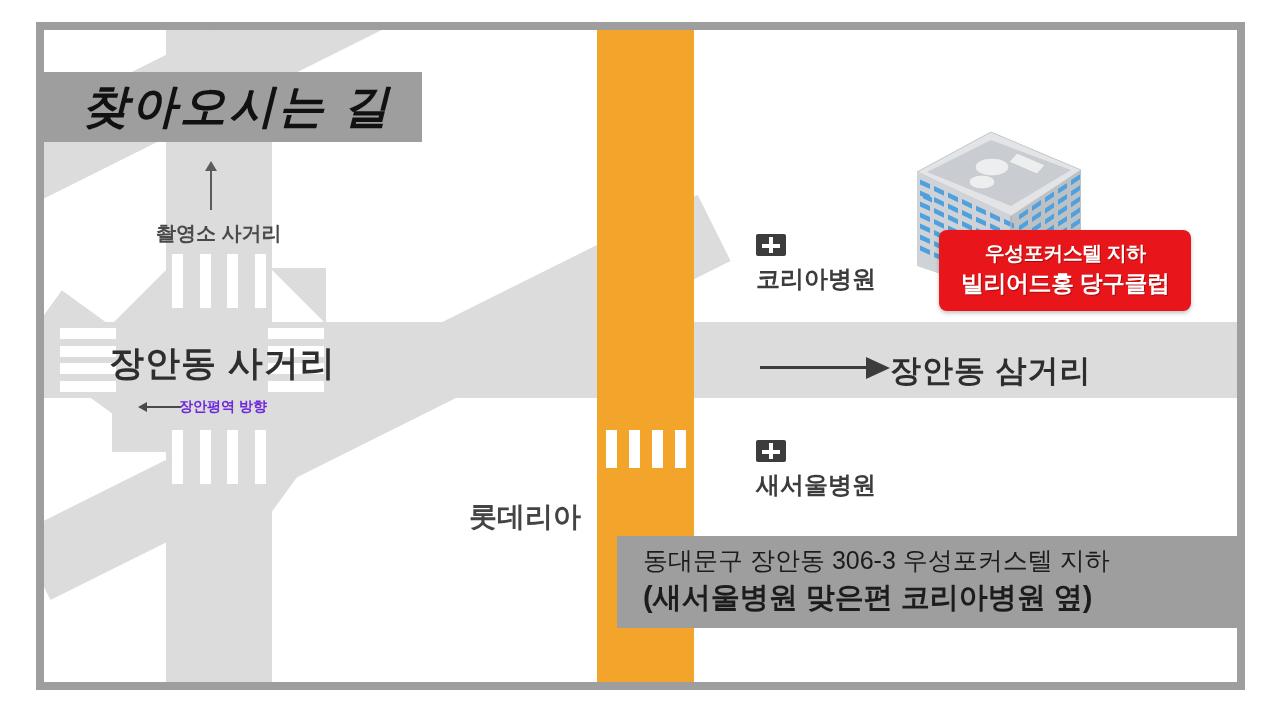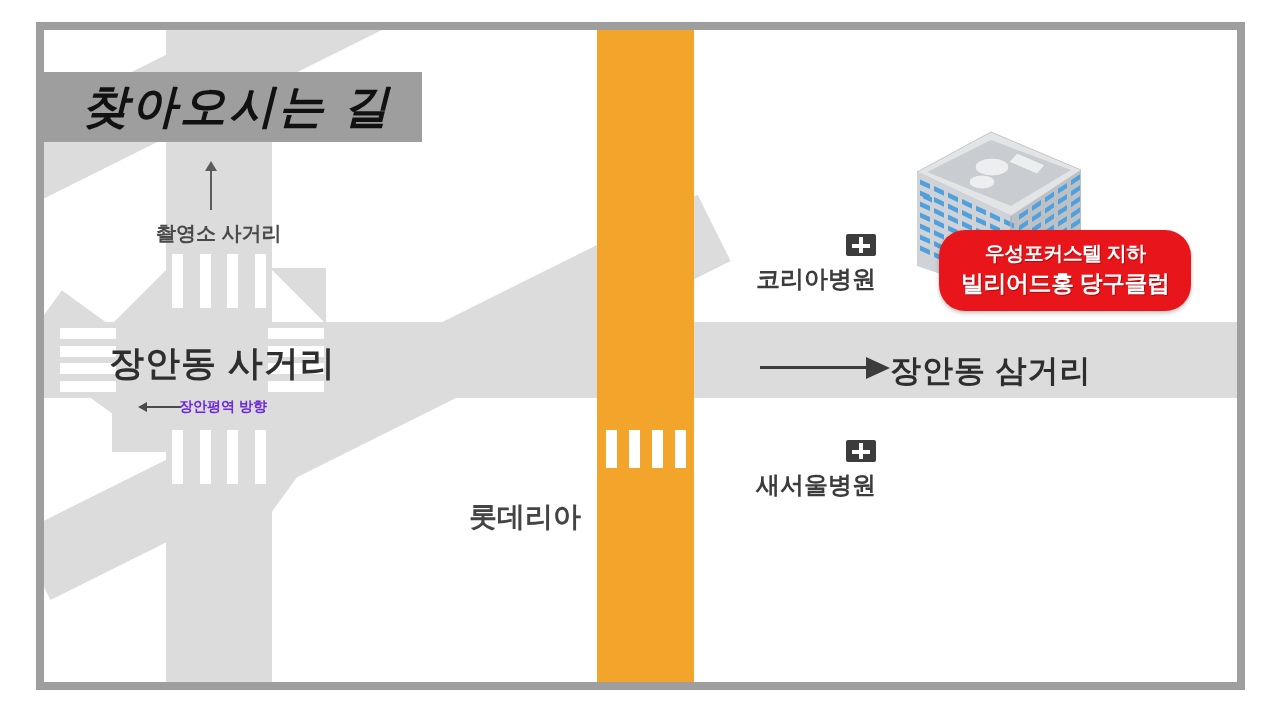--- a/index.html
+++ b/index.html
@@ -179,21 +179,21 @@
   }
 
   #label-lotteria {
     left: 425px; top: 468px;
     font-size: 28px; font-weight: bold; color: #444444; text-align: center;
   }
 
   
   .poi-hospital {
     position: absolute;
-    text-align: right;
+    text-align: left;
     white-space: nowrap;
   }
   .poi-hospital .cross-box {
     display: inline-block;
     width: 30px; height: 22px;
     background: #3c3c3c;
     position: relative;
     border-radius: 2px;
   }
   .poi-hospital .cross-box::before,
@@ -227,21 +227,21 @@
     position: absolute;
     left: 855px; top: 90px;
     width: 200px; height: 185px;
   }
 
   
   #red-label {
     position: absolute;
     left: 895px; top: 200px;
     background: #e8161a;
-    border-radius: 26px;
+    border-radius: 8px;
     padding: 10px 22px 12px 22px;
     text-align: center;
     box-shadow: 0 2px 4px rgba(0,0,0,0.25);
   }
   #red-label .red-line {
     display: block;
     color: #ffffff;
     font-weight: bold;
     white-space: nowrap;
     text-shadow: 1px 1px 0 rgba(120,0,0,0.55);
@@ -479,16 +479,20 @@
         </g>
 
         <line x1="112" y1="96" x2="112" y2="178" stroke="#aeb3b8" stroke-width="1.5"></line>
       </svg>
 
       <div id="red-label">
         <span class="red-line red-line-1">우성포커스텔 지하</span>
         <span class="red-line red-line-2">빌리어드홍 당구클럽</span>
       </div>
 
+      <div id="address-bar">
+        <span class="addr-line addr-line-1">동대문구 장안동 306-3 우성포커스텔 지하</span>
+        <span class="addr-line addr-line-2">(새서울병원 맞은편 코리아병원 옆)</span>
+      </div>
 
     </div>
   </div>
 </div>
 
 </body></html>

